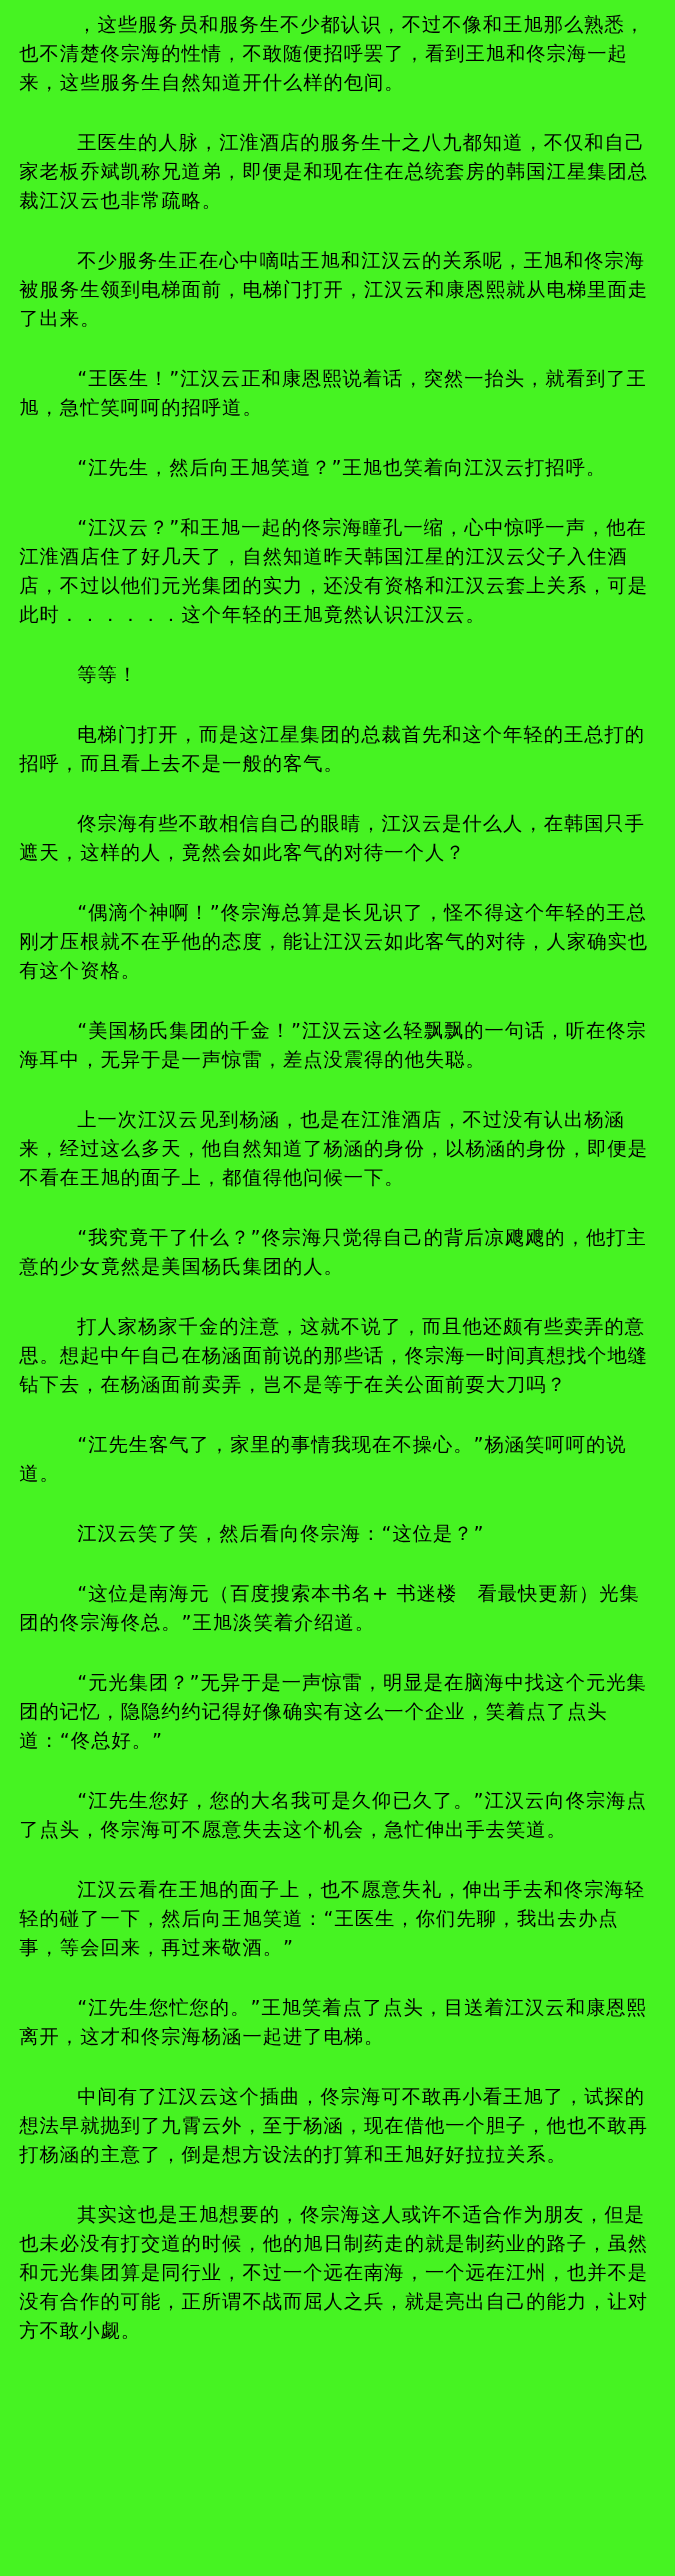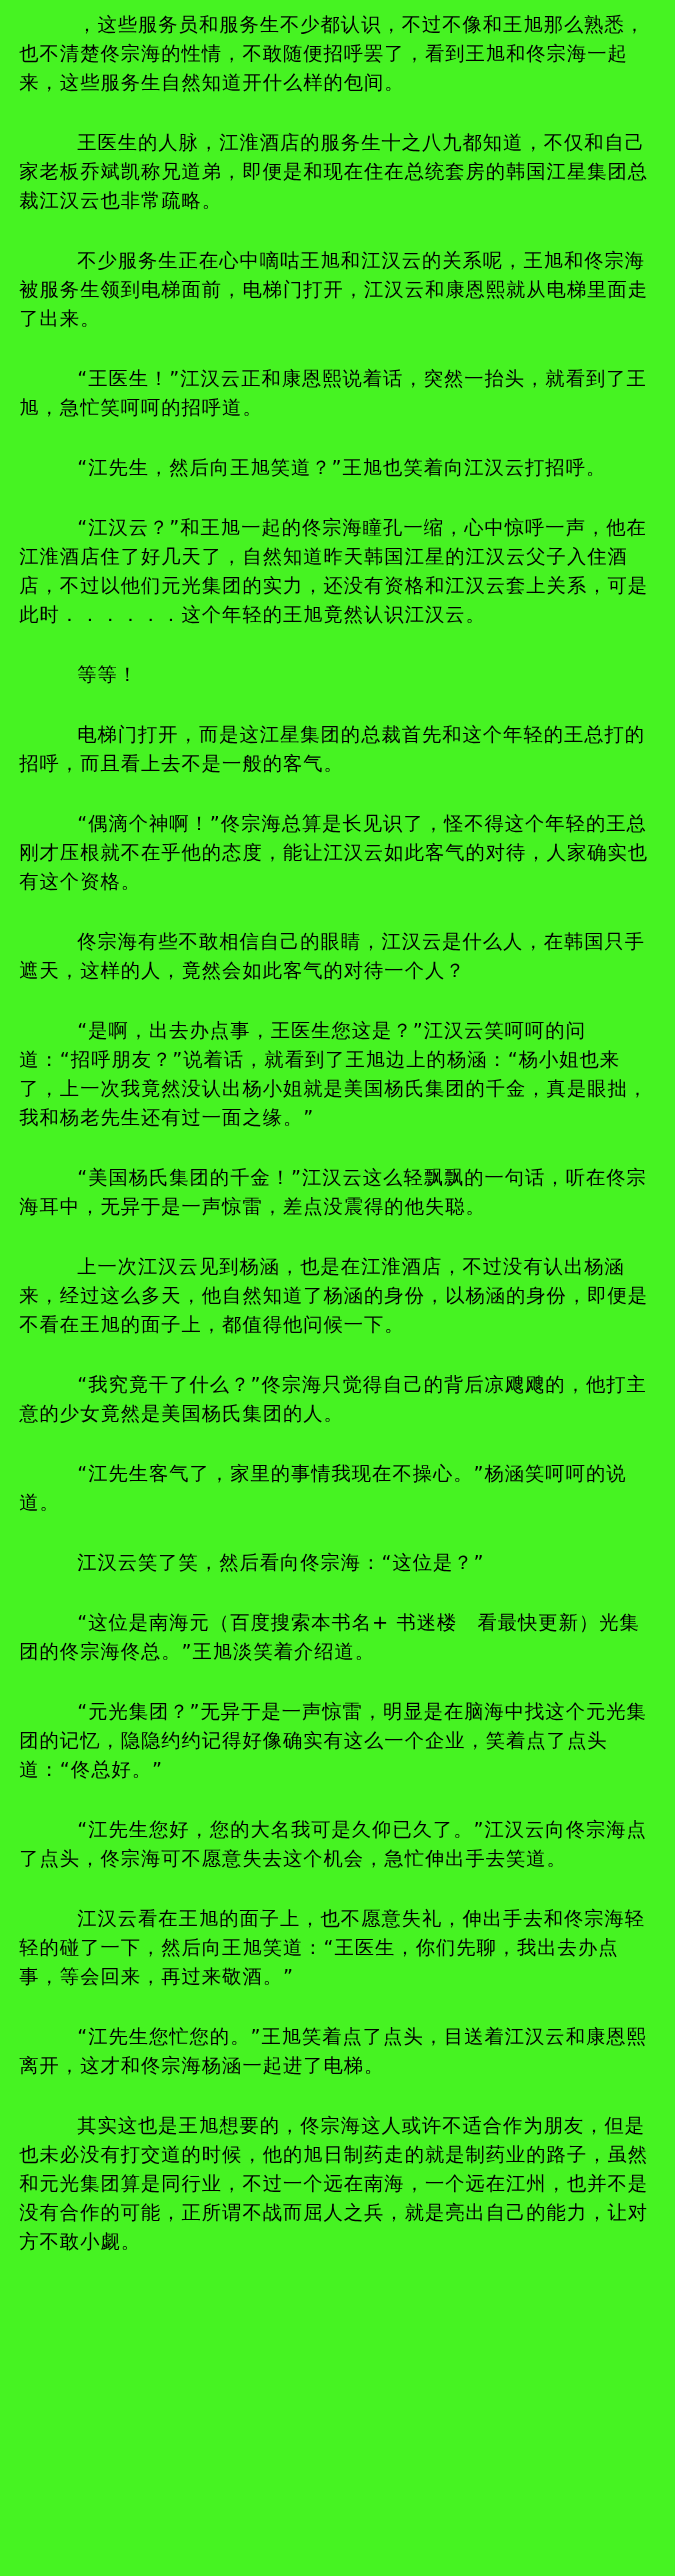--- a/index.html
+++ b/index.html
@@ -37,29 +37,30 @@
 <div class="reading-page" style="color: rgb(0, 0, 0);">
   <div id="novel-body">
       <p>，这些服务员和服务生不少都认识，不过不像和王旭那么熟悉，也不清楚佟宗海的性情，不敢随便招呼罢了，看到王旭和佟宗海一起来，这些服务生自然知道开什么样的包间。</p>
       <p>王医生的人脉，江淮酒店的服务生十之八九都知道，不仅和自己家老板乔斌凯称兄道弟，即便是和现在住在总统套房的韩国江星集团总裁江汉云也非常疏略。</p>
       <p>不少服务生正在心中嘀咕王旭和江汉云的关系呢，王旭和佟宗海被服务生领到电梯面前，电梯门打开，江汉云和康恩熙就从电梯里面走了出来。</p>
       <p>“王医生！”江汉云正和康恩熙说着话，突然一抬头，就看到了王旭，急忙笑呵呵的招呼道。</p>
       <p>“江先生，然后向王旭笑道？”王旭也笑着向江汉云打招呼。</p>
       <p>“江汉云？”和王旭一起的佟宗海瞳孔一缩，心中惊呼一声，他在江淮酒店住了好几天了，自然知道昨天韩国江星的江汉云父子入住酒店，不过以他们元光集团的实力，还没有资格和江汉云套上关系，可是此时．．．．．．这个年轻的王旭竟然认识江汉云。</p>
       <p>等等！</p>
       <p>电梯门打开，而是这江星集团的总裁首先和这个年轻的王总打的招呼，而且看上去不是一般的客气。</p>
+      <p>佟宗海有些不敢相信自己的眼睛，江汉云是什么人，在韩国只手遮天，这样的人，竟然会如此客气的对待一个人？</p>
       <p>“偶滴个神啊！”佟宗海总算是长见识了，怪不得这个年轻的王总刚才压根就不在乎他的态度，能让江汉云如此客气的对待，人家确实也有这个资格。</p>
-      <p>佟宗海有些不敢相信自己的眼睛，江汉云是什么人，在韩国只手遮天，这样的人，竟然会如此客气的对待一个人？</p>
-      <p>“是啊，出去办点事，王医生您这是？”江汉云笑呵呵的问道：“招呼朋友？”说着话，就看到了王旭边上的杨涵：“杨小姐也来了，上一次我竟然没认出杨小姐就是美国杨氏集团的千金，真是眼拙，我和杨老先生还有过一面之缘。”</p>
       <p>“美国杨氏集团的千金！”江汉云这么轻飘飘的一句话，听在佟宗海耳中，无异于是一声惊雷，差点没震得的他失聪。</p>
       <p>上一次江汉云见到杨涵，也是在江淮酒店，不过没有认出杨涵来，经过这么多天，他自然知道了杨涵的身份，以杨涵的身份，即便是不看在王旭的面子上，都值得他问候一下。</p>
       <p>“我究竟干了什么？”佟宗海只觉得自己的背后凉飕飕的，他打主意的少女竟然是美国杨氏集团的人。</p>
+      <p>打人家杨家千金的注意，这就不说了，而且他还颇有些卖弄的意思。想起中午自己在杨涵面前说的那些话，佟宗海一时间真想找个地缝钻下去，在杨涵面前卖弄，岂不是等于在关公面前耍大刀吗？</p>
       <p>“江先生客气了，家里的事情我现在不操心。”杨涵笑呵呵的说道。</p>
       <p>江汉云笑了笑，然后看向佟宗海：“这位是？”</p>
       <p>“这位是南海元（百度搜索本书名+ 书迷楼　看最快更新）光集团的佟宗海佟总。”王旭淡笑着介绍道。</p>
       <p>“元光集团？”无异于是一声惊雷，明显是在脑海中找这个元光集团的记忆，隐隐约约记得好像确实有这么一个企业，笑着点了点头道：“佟总好。”</p>
       <p>“江先生您好，您的大名我可是久仰已久了。”江汉云向佟宗海点了点头，佟宗海可不愿意失去这个机会，急忙伸出手去笑道。</p>
       <p>江汉云看在王旭的面子上，也不愿意失礼，伸出手去和佟宗海轻轻的碰了一下，然后向王旭笑道：“王医生，你们先聊，我出去办点事，等会回来，再过来敬酒。”</p>
       <p>“江先生您忙您的。”王旭笑着点了点头，目送着江汉云和康恩熙离开，这才和佟宗海杨涵一起进了电梯。</p>
+      <p>中间有了江汉云这个插曲，佟宗海可不敢再小看王旭了，试探的想法早就抛到了九霄云外，至于杨涵，现在借他一个胆子，他也不敢再打杨涵的主意了，倒是想方设法的打算和王旭好好拉拉关系。</p>
       <p>其实这也是王旭想要的，佟宗海这人或许不适合作为朋友，但是也未必没有打交道的时候，他的旭日制药走的就是制药业的路子，虽然和元光集团算是同行业，不过一个远在南海，一个远在江州，也并不是没有合作的可能，正所谓不战而屈人之兵，就是亮出自己的能力，让对方不敢小觑。</p>
     </div>
 </div>
 
 
 </body></html>

